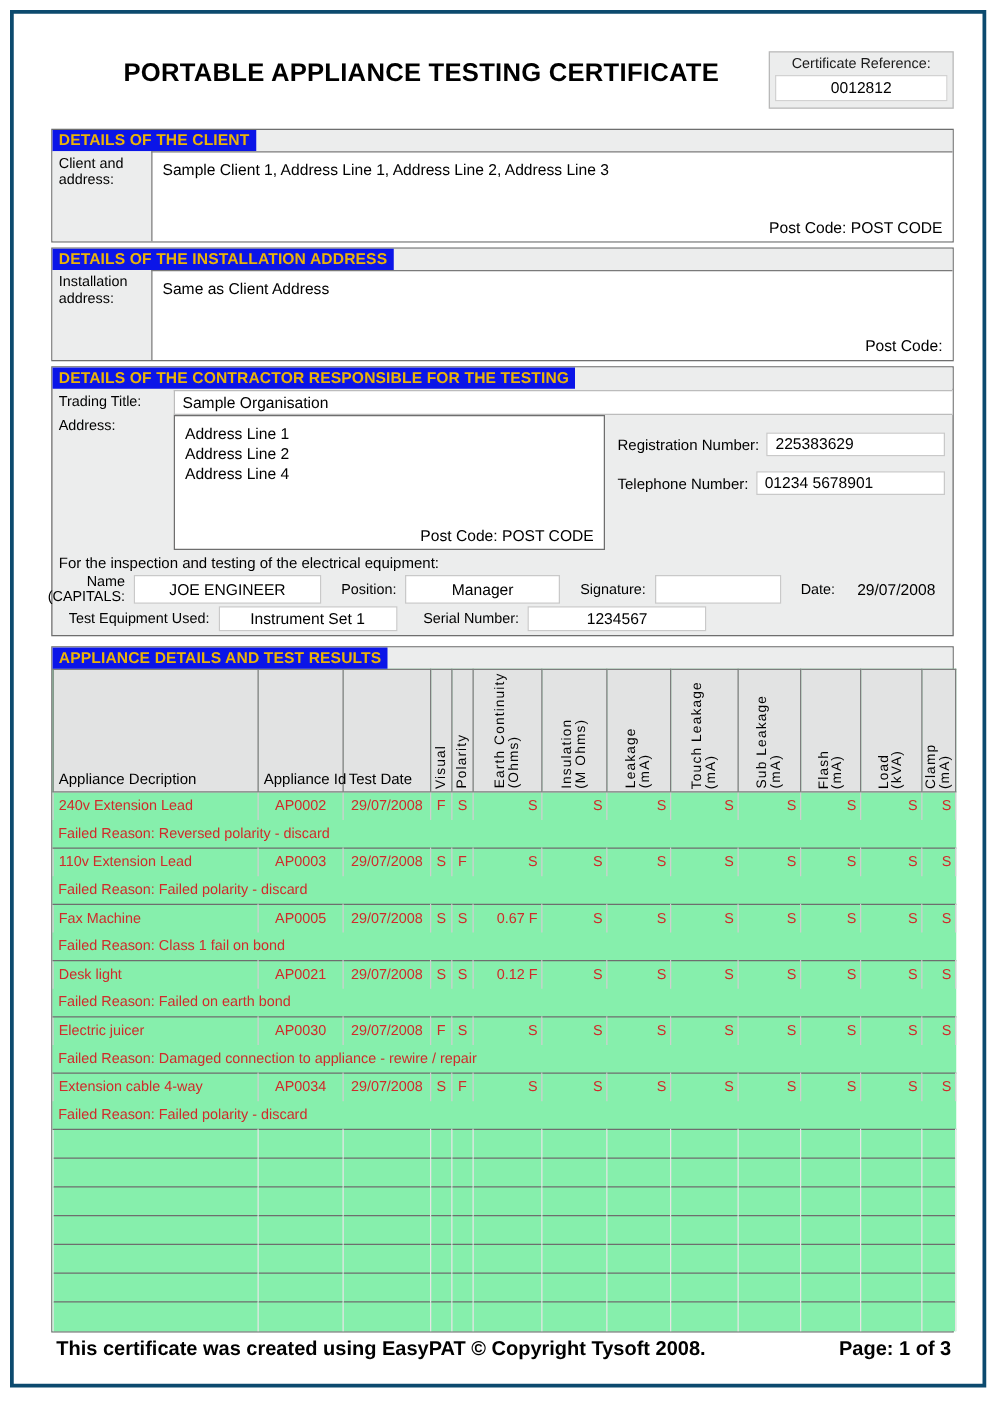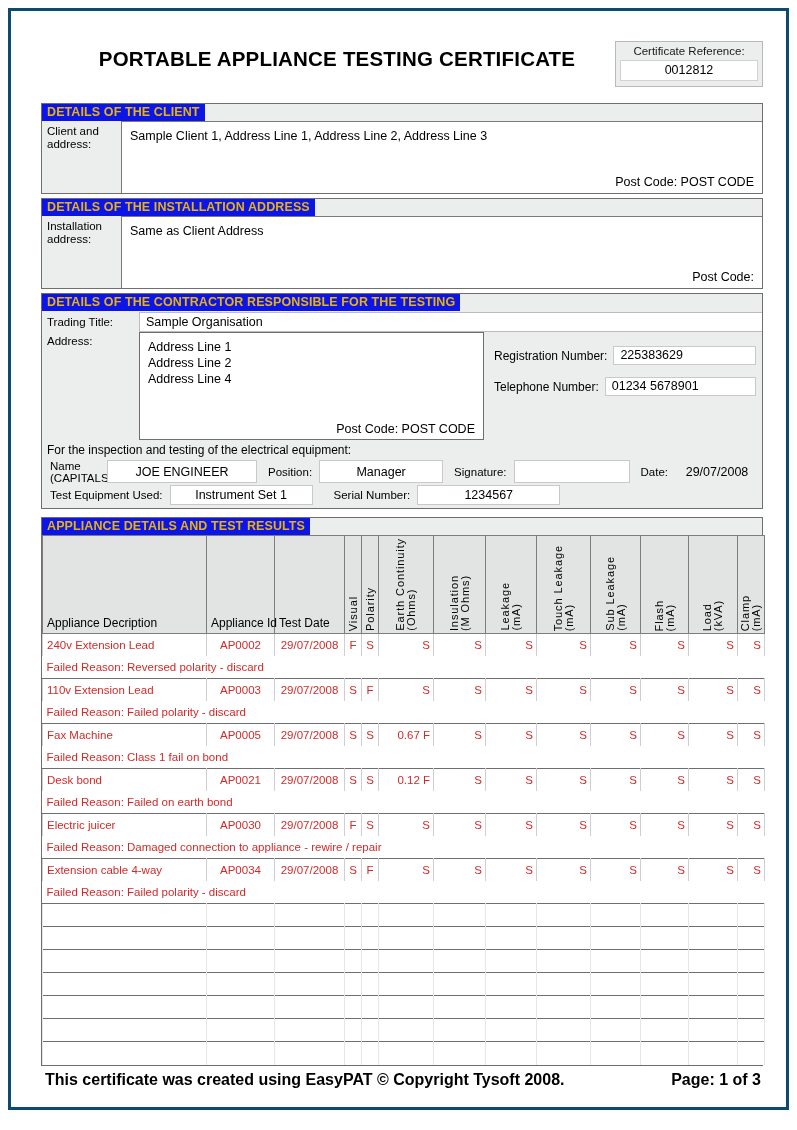--- a/index.html
+++ b/index.html
@@ -130,39 +130,40 @@
   .field-label { font-size: 12px; white-space: nowrap; padding-right: 6px; }
   .field-input {
     flex: 1; background: #fff; border: 1px solid #c9c9c9;
     height: 19px; line-height: 17px; padding-left: 6px; font-size: 12.5px;
   }
 
   .for-line { font-size: 12px; padding: 3px 0 2px 5px; }
 
   .sign-row { display: flex; align-items: stretch; height: 25px; }
   .sr-label {
-    font-size: 11.5px; line-height: 12px; padding: 0 4px 0 8px;
+    font-size: 11.5px; line-height: 12px; padding: 0 4px 0 13px;
     display: flex; flex-direction: column; justify-content: center;
     white-space: nowrap;
+    align-items: flex-end;
   }
   .sr-input {
     background: #fff; border: 1px solid #c9c9c9;
     display: flex; align-items: center; justify-content: center;
     font-size: 12.5px; margin: 1px 3px;
   }
   .eq-row { display: flex; align-items: center; height: 24px; padding-bottom: 2px; }
 
   
   .appliance-section { margin-top: 8px; border: 1px solid #6e6e6e; background:#eceded; }
   table.appl {
     width: 100%;
     border-collapse: collapse;
     table-layout: fixed;
     font-size: 11.5px;
-    background: #ffffff;
+    background: #86efac;
   }
   table.appl th {
     background: #e2e3e3;
     border: 1px solid #7d7d7d;
     border-top: 1px solid #7d7d7d;
     vertical-align: bottom;
     font-weight: normal;
     padding: 0;
     height: 98px;
   }
@@ -490,21 +491,21 @@
               <td class="num">S</td>
               <td class="num">S</td>
               <td class="num">S</td>
               <td class="num">S</td>
               <td class="num">S</td>
             </tr>
             <tr class="reason">
               <td colspan="13">Failed Reason: Class 1 fail on bond</td>
             </tr>
             <tr class="data">
-              <td class="desc">Desk bond</td>
+              <td class="desc">Desk light</td>
               <td class="ctr">AP0021</td>
               <td class="ctr">29/07/2008</td>
               <td class="ctr">S</td>
               <td class="ctr">S</td>
               <td class="num">0.12 F</td>
               <td class="num">S</td>
               <td class="num">S</td>
               <td class="num">S</td>
               <td class="num">S</td>
               <td class="num">S</td>

